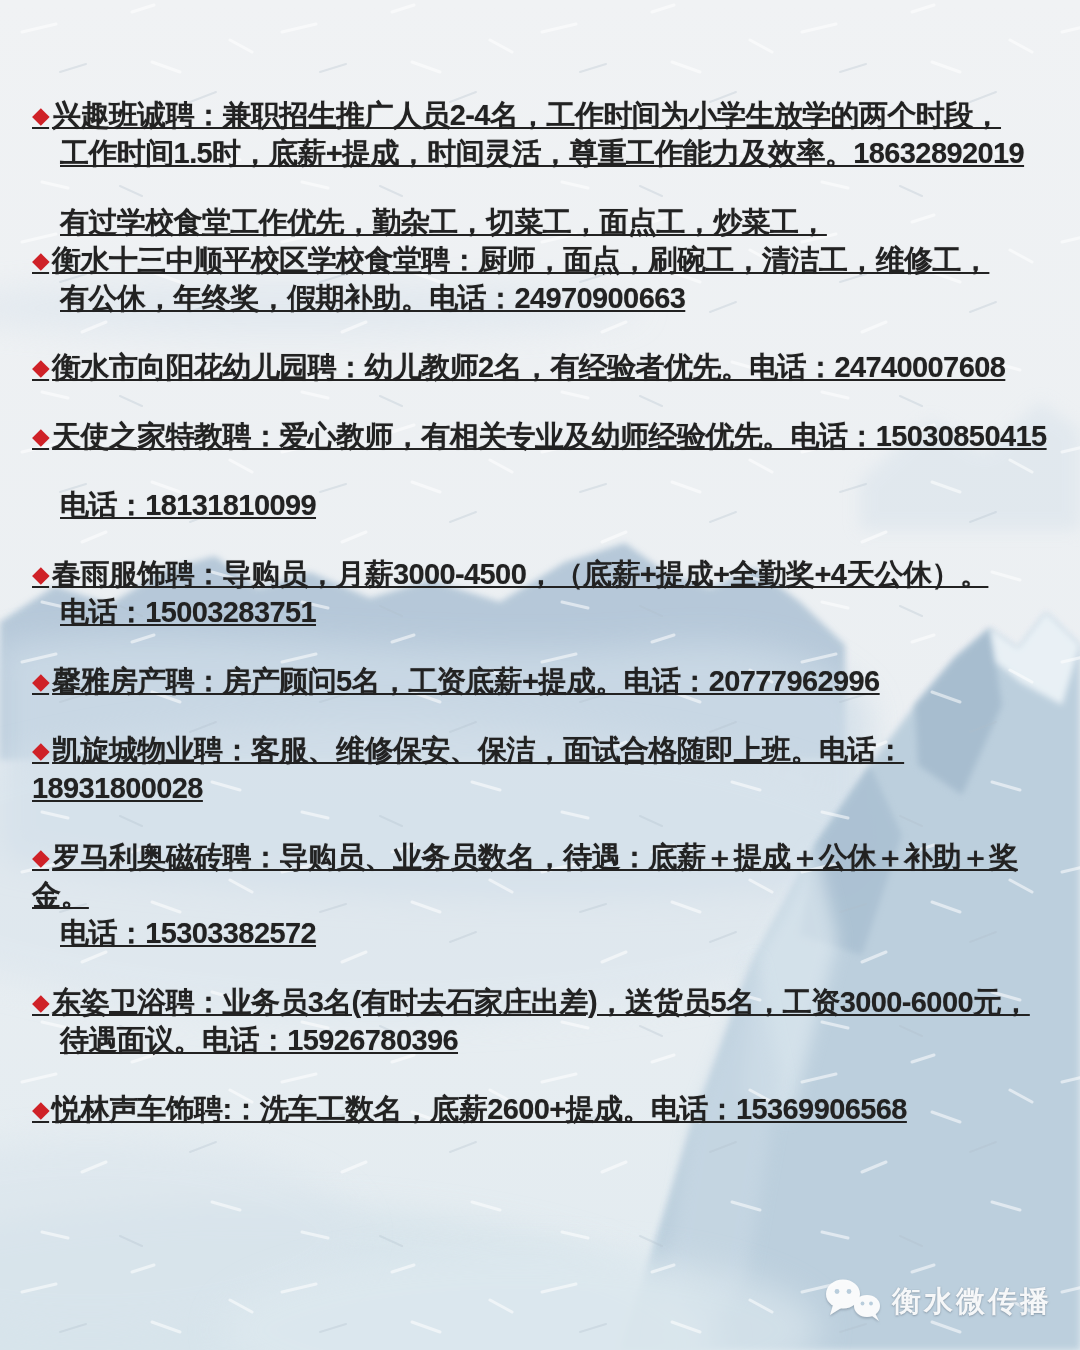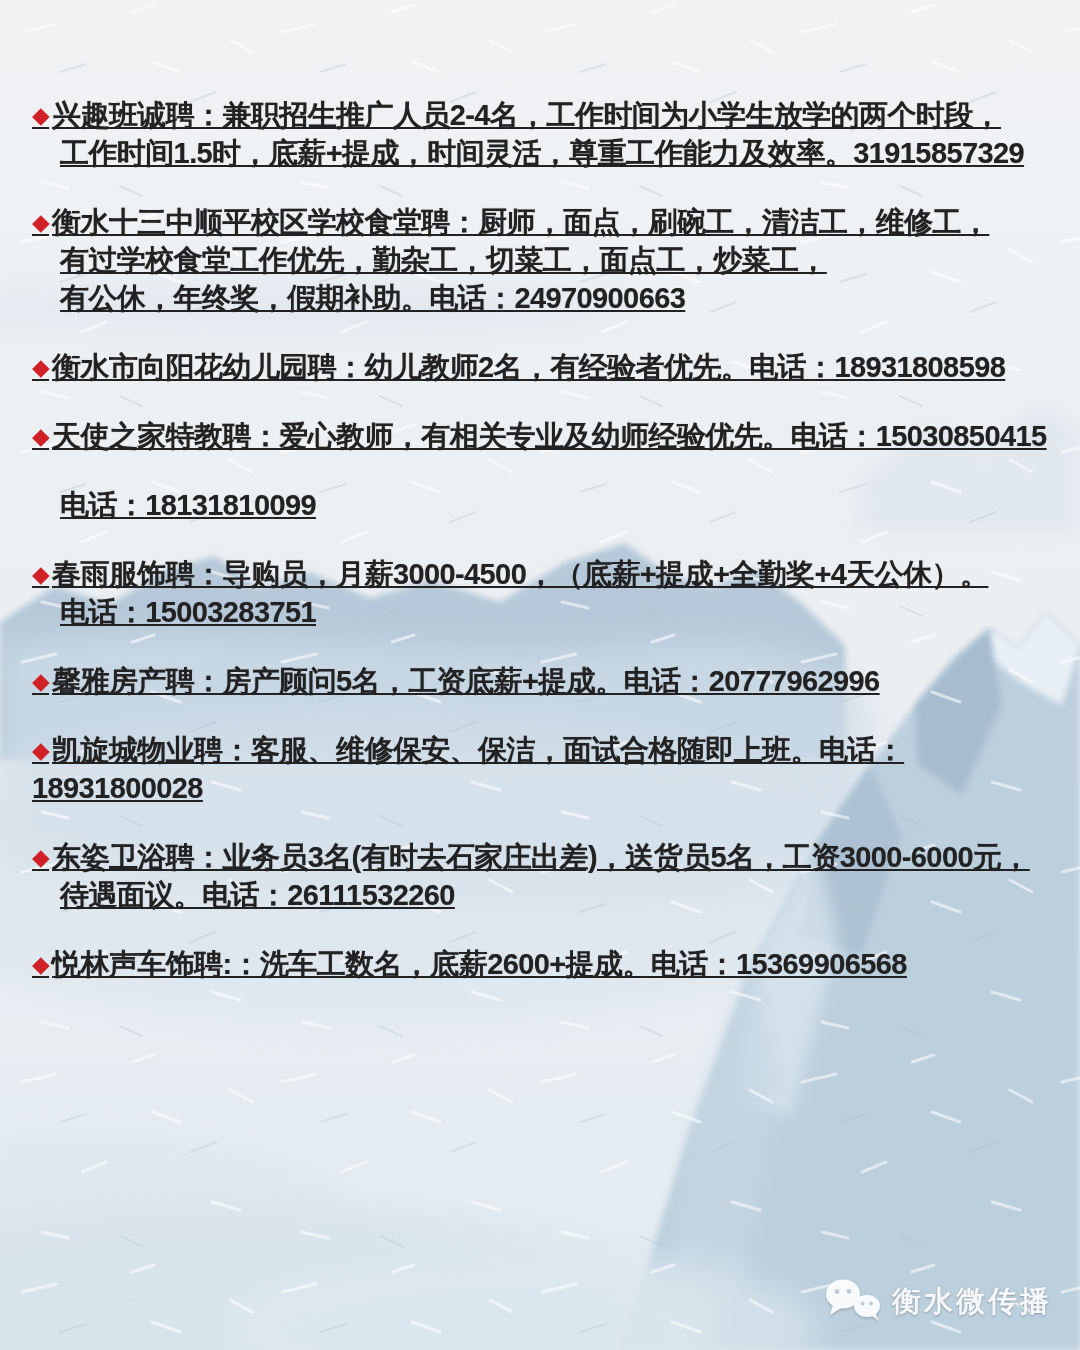--- a/index.html
+++ b/index.html
@@ -106,31 +106,31 @@
   <ellipse cx="90" cy="1235" rx="270" ry="95" fill="#d9e4ec" opacity="0.55" filter="url(#blur16)"></ellipse>
   <ellipse cx="520" cy="1330" rx="300" ry="80" fill="#dfeaf0" opacity="0.6" filter="url(#blur16)"></ellipse>
 
   <rect width="1080" height="1350" fill="url(#fibers)"></rect>
 </svg>
 
 <div class="content">
 
   <div class="listing">
     <div class="line first"><span class="diamond">◆</span><span>兴趣班诚聘：兼职招生推广人员2-4名，工作时间为小学生放学的两个时段，</span></div>
-    <div class="line">工作时间1.5时，底薪+提成，时间灵活，尊重工作能力及效率。31915857329</div>
+    <div class="line">工作时间1.5时，底薪+提成，时间灵活，尊重工作能力及效率。18632892019</div>
   </div>
 
   <div class="listing">
+    <div class="line">有过学校食堂工作优先，勤杂工，切菜工，面点工，炒菜工，</div>
     <div class="line first"><span class="diamond">◆</span><span>衡水十三中顺平校区学校食堂聘：厨师，面点，刷碗工，清洁工，维修工，</span></div>
-    <div class="line">有过学校食堂工作优先，勤杂工，切菜工，面点工，炒菜工，</div>
     <div class="line">有公休，年终奖，假期补助。电话：24970900663</div>
   </div>
 
   <div class="listing">
-    <div class="line first"><span class="diamond">◆</span><span>衡水市向阳花幼儿园聘：幼儿教师2名，有经验者优先。电话：18931808598</span></div>
+    <div class="line first"><span class="diamond">◆</span><span>衡水市向阳花幼儿园聘：幼儿教师2名，有经验者优先。电话：24740007608</span></div>
   </div>
 
   <div class="listing">
     <div class="line first"><span class="diamond">◆</span><span>天使之家特教聘：爱心教师，有相关专业及幼师经验优先。电话：15030850415</span></div>
   </div>
 
   <div class="listing">
     <div class="line">电话：18131810099</div>
   </div>
 
@@ -141,24 +141,28 @@
 
   <div class="listing">
     <div class="line first"><span class="diamond">◆</span><span>馨雅房产聘：房产顾问5名，工资底薪+提成。电话：20777962996</span></div>
   </div>
 
   <div class="listing">
     <div class="line first"><span class="diamond">◆</span><span>凯旋城物业聘：客服、维修保安、保洁，面试合格随即上班。电话：18931800028</span></div>
   </div>
 
 
+  <div class="listing">
+    <div class="line first"><span class="diamond">◆</span><span>罗马利奥磁砖聘：导购员、业务员数名，待遇：底薪＋提成＋公休＋补助＋奖金。</span></div>
+    <div class="line">电话：15303382572</div>
+  </div>
 
   <div class="listing">
     <div class="line first"><span class="diamond">◆</span><span>东姿卫浴聘：业务员3名(有时去石家庄出差)，送货员5名，工资3000-6000元，</span></div>
-    <div class="line">待遇面议。电话：26111532260</div>
+    <div class="line">待遇面议。电话：15926780396</div>
   </div>
 
 
   <div class="listing">
     <div class="line first"><span class="diamond">◆</span><span>悦林声车饰聘:：洗车工数名，底薪2600+提成。电话：15369906568</span></div>
   </div>
 
 </div>
 
 <div class="watermark">

